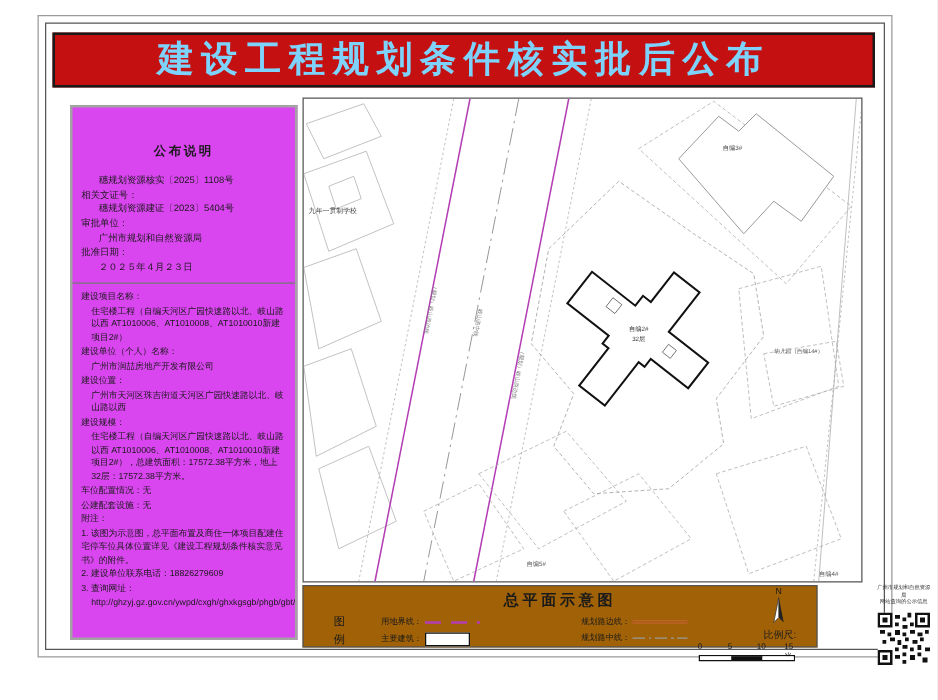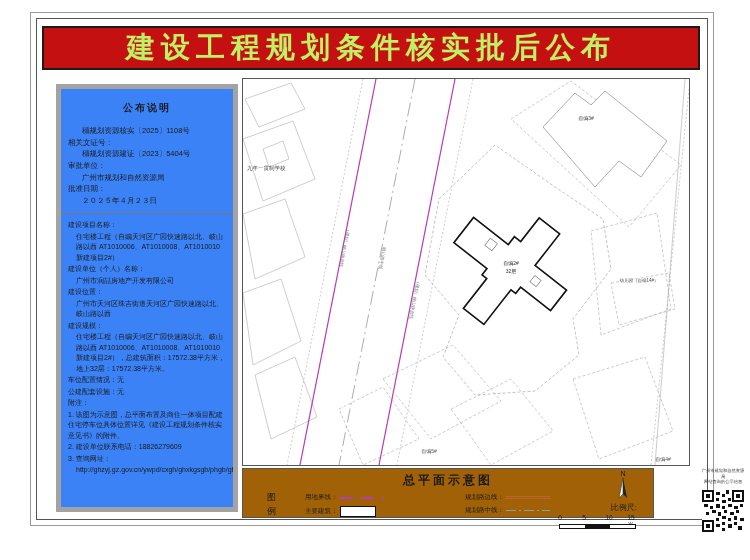--- a/index.html
+++ b/index.html
@@ -7,25 +7,25 @@
         font-family:"Liberation Sans","DejaVu Sans",sans-serif;color:#1a1a1a;}
   .abs{position:absolute;}
 
   
   .outer-frame{left:30px;top:12px;width:682px;height:512px;border:1px solid #9a9a9a;}
   .inner-frame{left:36px;top:18px;width:670px;height:500px;border:1px solid #555;}
 
   
   .banner{left:42px;top:26px;width:658px;height:44px;background:#c41010;border:2px solid #1a1a1a;
           display:flex;align-items:center;justify-content:center;box-sizing:border-box;}
-  .banner span{color:#bef264;font-size:29px;font-weight:bold;letter-spacing:6px;white-space:nowrap;}
-
-  
-  .panel{left:56px;top:84px;width:182px;height:428px;background:#3b82f6;border:5px solid #a3a3a3;
-         box-sizing:border-box;padding:8px 7px;overflow:hidden;}
+  .banner span{color:#7dd3fc;font-size:29px;font-weight:bold;letter-spacing:6px;white-space:nowrap;}
+
+  
+  .panel{left:56px;top:84px;width:182px;height:428px;background:#d946ef;border:2px solid #a3a3a3;
+         box-sizing:border-box;padding:24px 7px;overflow:hidden;}
   .panel .ptitle{text-align:center;font-weight:bold;font-size:10px;margin:4px 0 10px 0;letter-spacing:2px;}
   .pline{font-size:7.5px;line-height:1.55;}
   .pline.ind{padding-left:14px;}
   .p2line{font-size:7px;line-height:1.5;margin-top:1px;}
   .p2line.ind{padding-left:8px;}
   .divider{border-top:1px solid #777;margin:7px -7px 6px -7px;}
 
   
   .mapbox{left:242px;top:78px;width:448px;height:388px;border:1px solid #555;box-sizing:border-box;background:#fff;}
   .mapbox svg{display:block;}

